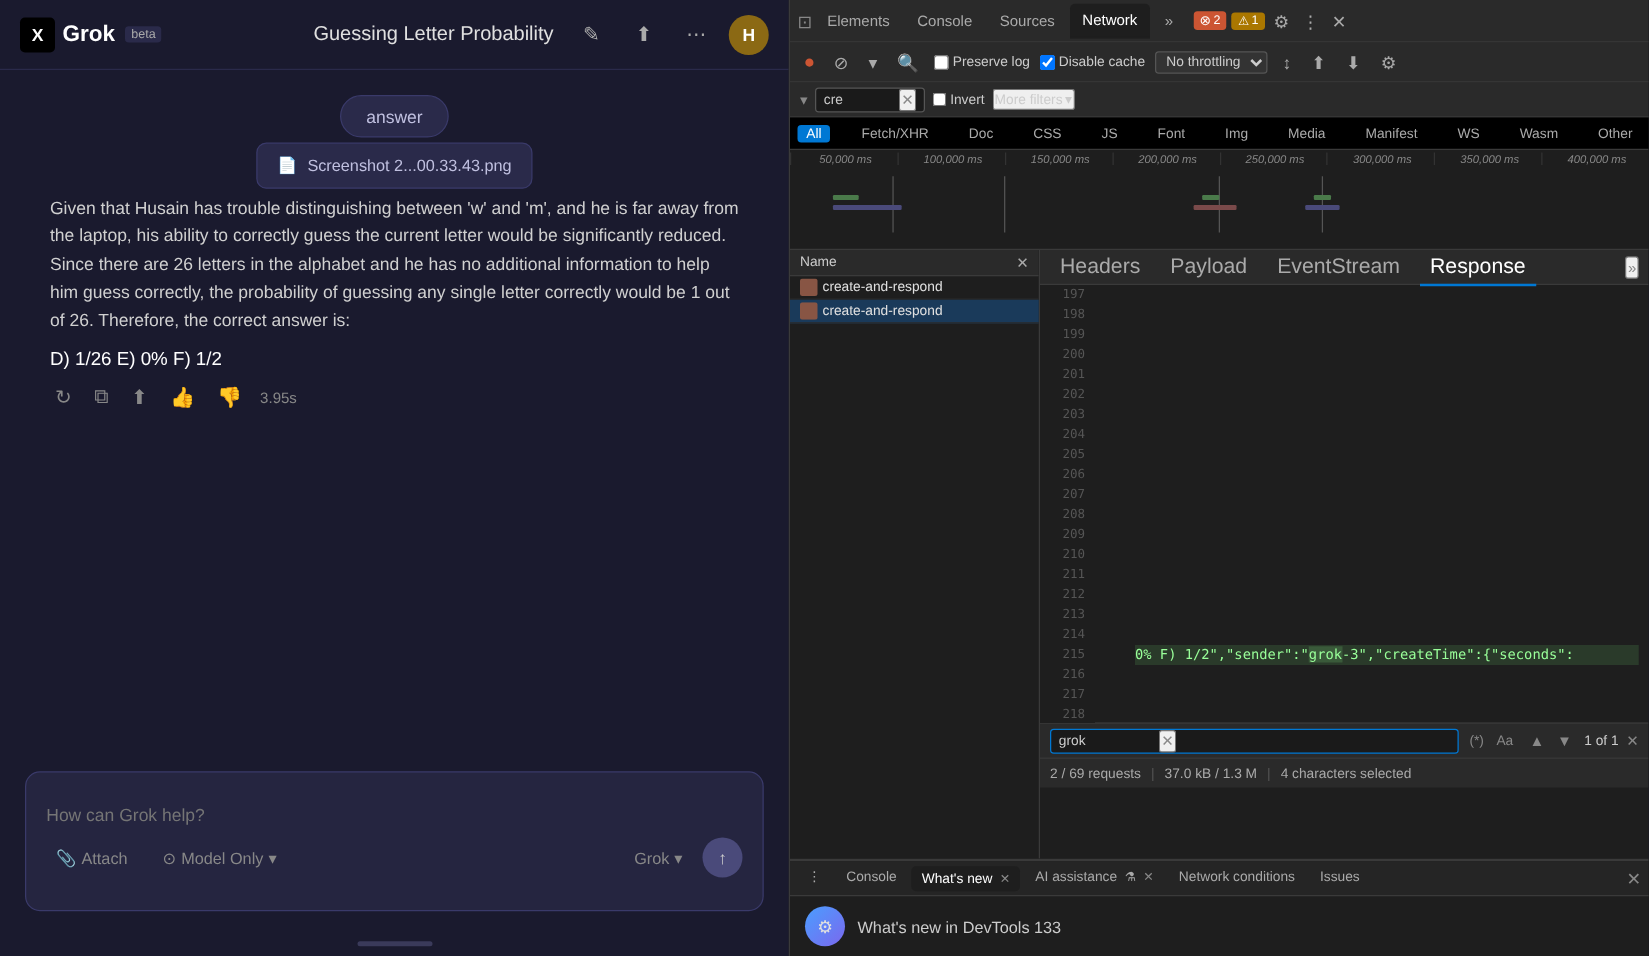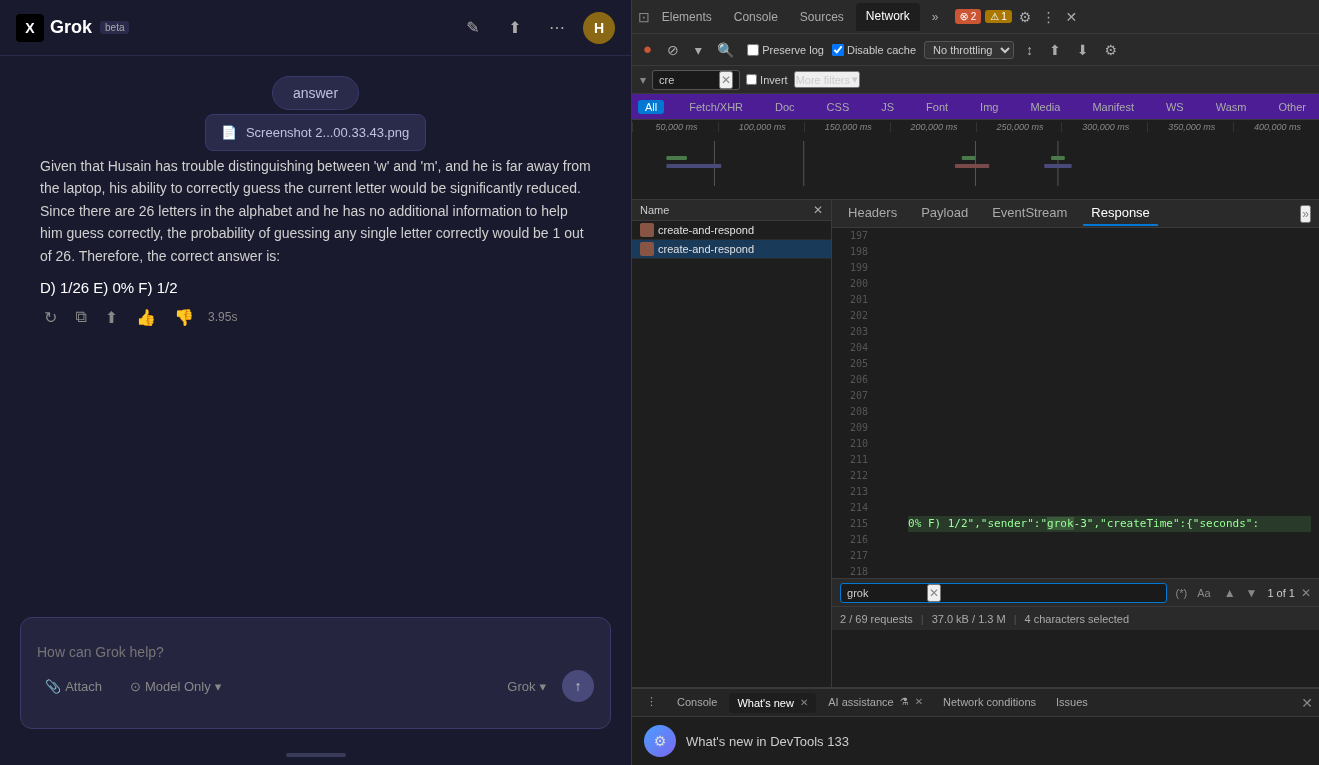--- a/index.html
+++ b/index.html
@@ -68,38 +68,38 @@
     
     .filter-bar { background: #2a2a2a; border-bottom: 1px solid #3a3a3a; padding: 3px 8px; display: flex; align-items: center; gap: 6px; height: 28px; }
     .filter-input-wrap { display: flex; align-items: center; background: #1a1a1a; border: 1px solid #555; border-radius: 3px; padding: 0 6px; height: 20px; }
     .filter-input { background: none; border: none; outline: none; color: #ccc; font-size: 11px; width: 60px; }
     .filter-clear { color: #888; font-size: 12px; cursor: pointer; }
     .invert-check { display: flex; align-items: center; gap: 3px; font-size: 11px; color: #ccc; }
     .invert-check input { width: 11px; height: 11px; }
     .more-filters { font-size: 11px; color: #ccc; cursor: pointer; display: flex; align-items: center; gap: 2px; }
 
     
-    .type-filters { background: #4c1d95; border-bottom: 1px solid #3a3a3a; padding: 2px 6px; display: flex; align-items: center; gap: 18px; height: 26px; overflow: hidden; }
+    .type-filters { background: #000000; border-bottom: 1px solid #3a3a3a; padding: 2px 6px; display: flex; align-items: center; gap: 18px; height: 26px; overflow: hidden; }
     .type-btn { padding: 1px 7px; font-size: 11px; color: #aaa; background: none; border: none; cursor: pointer; border-radius: 3px; white-space: nowrap; }
     .type-btn.active { background: #0078d4; color: white; }
 
     
     .timeline { background: #1e1e1e; border-bottom: 1px solid #3a3a3a; height: 80px; position: relative; display: flex; overflow: hidden; font-style: italic; }
     .timeline-labels { display: flex; position: absolute; top: 0; left: 0; right: 0; font-size: 10px; color: #888; padding: 2px 0; }
     .timeline-label { flex: 1; text-align: center; font-size: 9px; color: #888; border-left: 1px solid #333; padding-left: 2px; }
     .network-header { display: grid; grid-template-columns: 200px 1fr; background: #2a2a2a; border-bottom: 1px solid #3a3a3a; padding: 3px 8px; font-size: 11px; color: #ccc; position: sticky; top: 0; z-index: 10; align-items: center; gap: 8px; }
     .close-btn { color: #aaa; cursor: pointer; font-size: 12px; background: none; border: none; }
     
     .network-row { display: grid; grid-template-columns: 200px 1fr; padding: 2px 8px; font-size: 11px; border-bottom: 1px solid #2a2a2a; cursor: pointer; align-items: center; gap: 8px; }
     .network-row.selected { background: #1a3a5a; }
     .row-name { display: flex; align-items: center; gap: 4px; overflow: hidden; text-overflow: ellipsis; white-space: nowrap; }
     .row-icon { width: 14px; height: 14px; background: #666; border-radius: 2px; font-size: 9px; display: flex; align-items: center; justify-content: center; flex-shrink: 0; }
     .row-icon.red { background: #854; }
     .response-tabs { display: flex; background: #2a2a2a; border-bottom: 1px solid #3a3a3a; padding: 0 8px; height: 28px; align-items: center; gap: 8px; }
-    .resp-tab { padding: 4px 8px; font-size: 13px; color: #aaa; cursor: pointer; border: none; background: none; border-bottom: 2px solid transparent; }
+    .resp-tab { padding: 4px 8px; font-size: 17px; color: #aaa; cursor: pointer; border: none; background: none; border-bottom: 2px solid transparent; }
     .resp-tab.active { color: #fff; border-bottom-color: #0078d4; }
     .expand-icon { color: #888; font-size: 12px; margin-left: auto; cursor: pointer; }
     
     .response-content { height: 350px; overflow-y: auto; font-family: monospace; font-size: 11px; color: #d4d4d4; position: relative; }
     .line-numbers { position: absolute; left: 0; top: 0; width: 44px; background: #1e1e1e; color: #555; padding: 0; text-align: right; padding-right: 8px; user-select: none; line-height: 16px; }
     .line-num { height: 16px; display: block; font-size: 10px; text-align: right; }
     .response-lines { margin-left: 68px; padding: 0 8px; }
     .resp-line { height: 16px; line-height: 16px; white-space: pre; font-size: 11px; }
     .resp-line.highlighted { background: #2a3a2a; color: #9f9; }
     
@@ -139,20 +139,21 @@
 <body>
 
 <div class="left-panel">
 
   <div class="chat-header">
     <div class="grok-logo">
       <div class="logo-icon">X</div>
       <span class="logo-text">Grok</span>
       <span class="beta-badge">beta</span>
     </div>
+    <div class="page-title">Guessing Letter Probability</div>
     <div class="header-actions">
       <button class="header-btn">✎</button>
       <button class="header-btn">⬆</button>
       <button class="header-btn">⋯</button>
       <div class="avatar">H</div>
     </div>
   </div>
 
   <div class="chat-body">
     <div class="answer-pill">answer</div>

